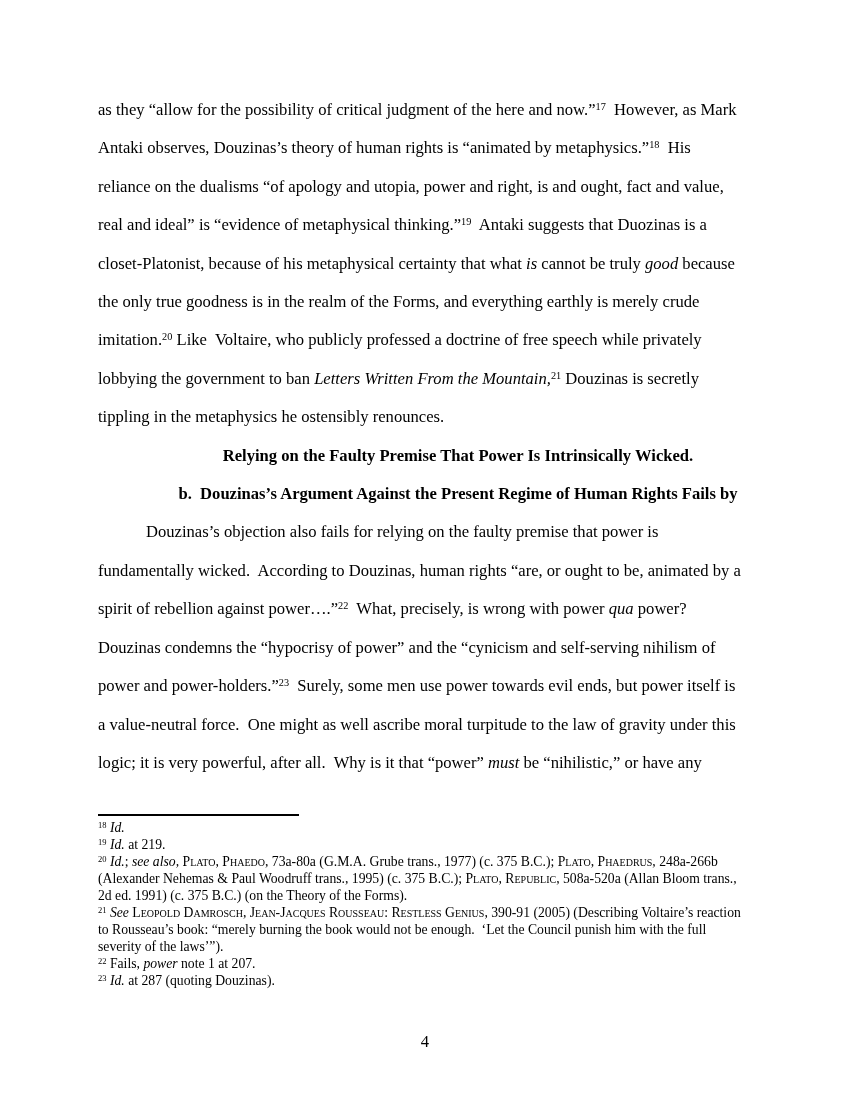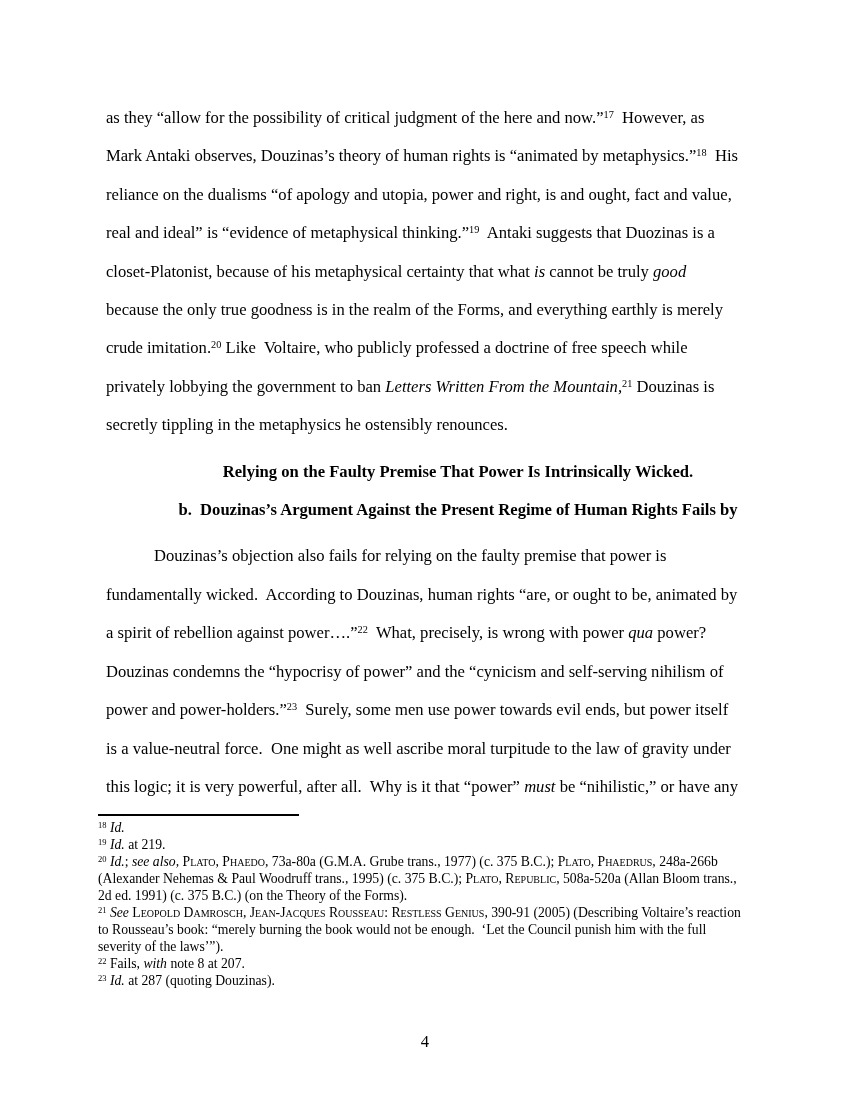--- a/index.html
+++ b/index.html
@@ -19,21 +19,21 @@
   .body-text {
     position: absolute;
     left: 98px;
     top: 91px;
     width: 648px;
     font-size: 16.6px;
     line-height: 38.4px;
     text-align: left;
   }
   .para {
-    margin: 8px;
+    margin: 0;
     white-space: pre-wrap;
   }
   .para.indented {
     text-indent: 48px;
   }
   .heading {
     font-weight: bold;
     margin: 0 0 0 72px;
     text-align: center;
   }
@@ -94,19 +94,19 @@
     <p class="para indented"><span class="normal">Douzinas’s objection also fails for relying on the faulty premise that power is fundamentally wicked.  According to Douzinas, human rights “are, or ought to be, animated by a spirit of rebellion against power….”</span><sup class="fnref">22</sup><span class="normal">  What, precisely, is wrong with power </span><span class="italic">qua</span><span class="normal"> power?  Douzinas condemns the “hypocrisy of power” and the “cynicism and self-serving nihilism of power and power-holders.”</span><sup class="fnref">23</sup><span class="normal">  Surely, some men use power towards evil ends, but power itself is a value-neutral force.  One might as well ascribe moral turpitude to the law of gravity under this logic; it is very powerful, after all.  Why is it that “power” </span><span class="italic">must</span><span class="normal"> be “nihilistic,” or have any</span></p>
   </div>
 
   <div class="footnote-separator"></div>
 
   <div class="footnotes" id="footnotes">
       <div class="footnote"><sup class="fnnum">18</sup> <span class="italic">Id.</span></div>
       <div class="footnote"><sup class="fnnum">19</sup> <span class="italic">Id.</span><span class="normal"> at 219.</span></div>
       <div class="footnote"><sup class="fnnum">20</sup> <span class="italic">Id.</span><span class="normal">; </span><span class="italic">see also,</span><span class="normal"> </span><span class="smallcaps">Plato, Phaedo</span><span class="normal">, 73a-80a (G.M.A. Grube trans., 1977) (c. 375 B.C.); </span><span class="smallcaps">Plato, Phaedrus</span><span class="normal">, 248a-266b (Alexander Nehemas &amp; Paul Woodruff trans., 1995) (c. 375 B.C.); </span><span class="smallcaps">Plato, Republic</span><span class="normal">, 508a-520a (Allan Bloom trans., 2d ed. 1991) (c. 375 B.C.) (on the Theory of the Forms).</span></div>
       <div class="footnote"><sup class="fnnum">21</sup> <span class="italic">See</span><span class="normal"> </span><span class="smallcaps">Leopold Damrosch, Jean-Jacques Rousseau: Restless Genius</span><span class="normal">, 390-91 (2005) (Describing Voltaire’s reaction to Rousseau’s book: “merely burning the book would not be enough.  ‘Let the Council punish him with the full severity of the laws’”).</span></div>
-      <div class="footnote"><sup class="fnnum">22</sup> <span class="normal">Fails, </span><span class="italic">with</span><span class="normal"> note 8 at 207.</span></div>
+      <div class="footnote"><sup class="fnnum">22</sup> <span class="normal">Fails, </span><span class="italic">power</span><span class="normal"> note 1 at 207.</span></div>
       <div class="footnote"><sup class="fnnum">23</sup> <span class="italic">Id.</span><span class="normal"> at 287 (quoting Douzinas).</span></div>
     </div>
 
   <div class="page-number">4</div>
 
 </div>
 
 </body></html>

